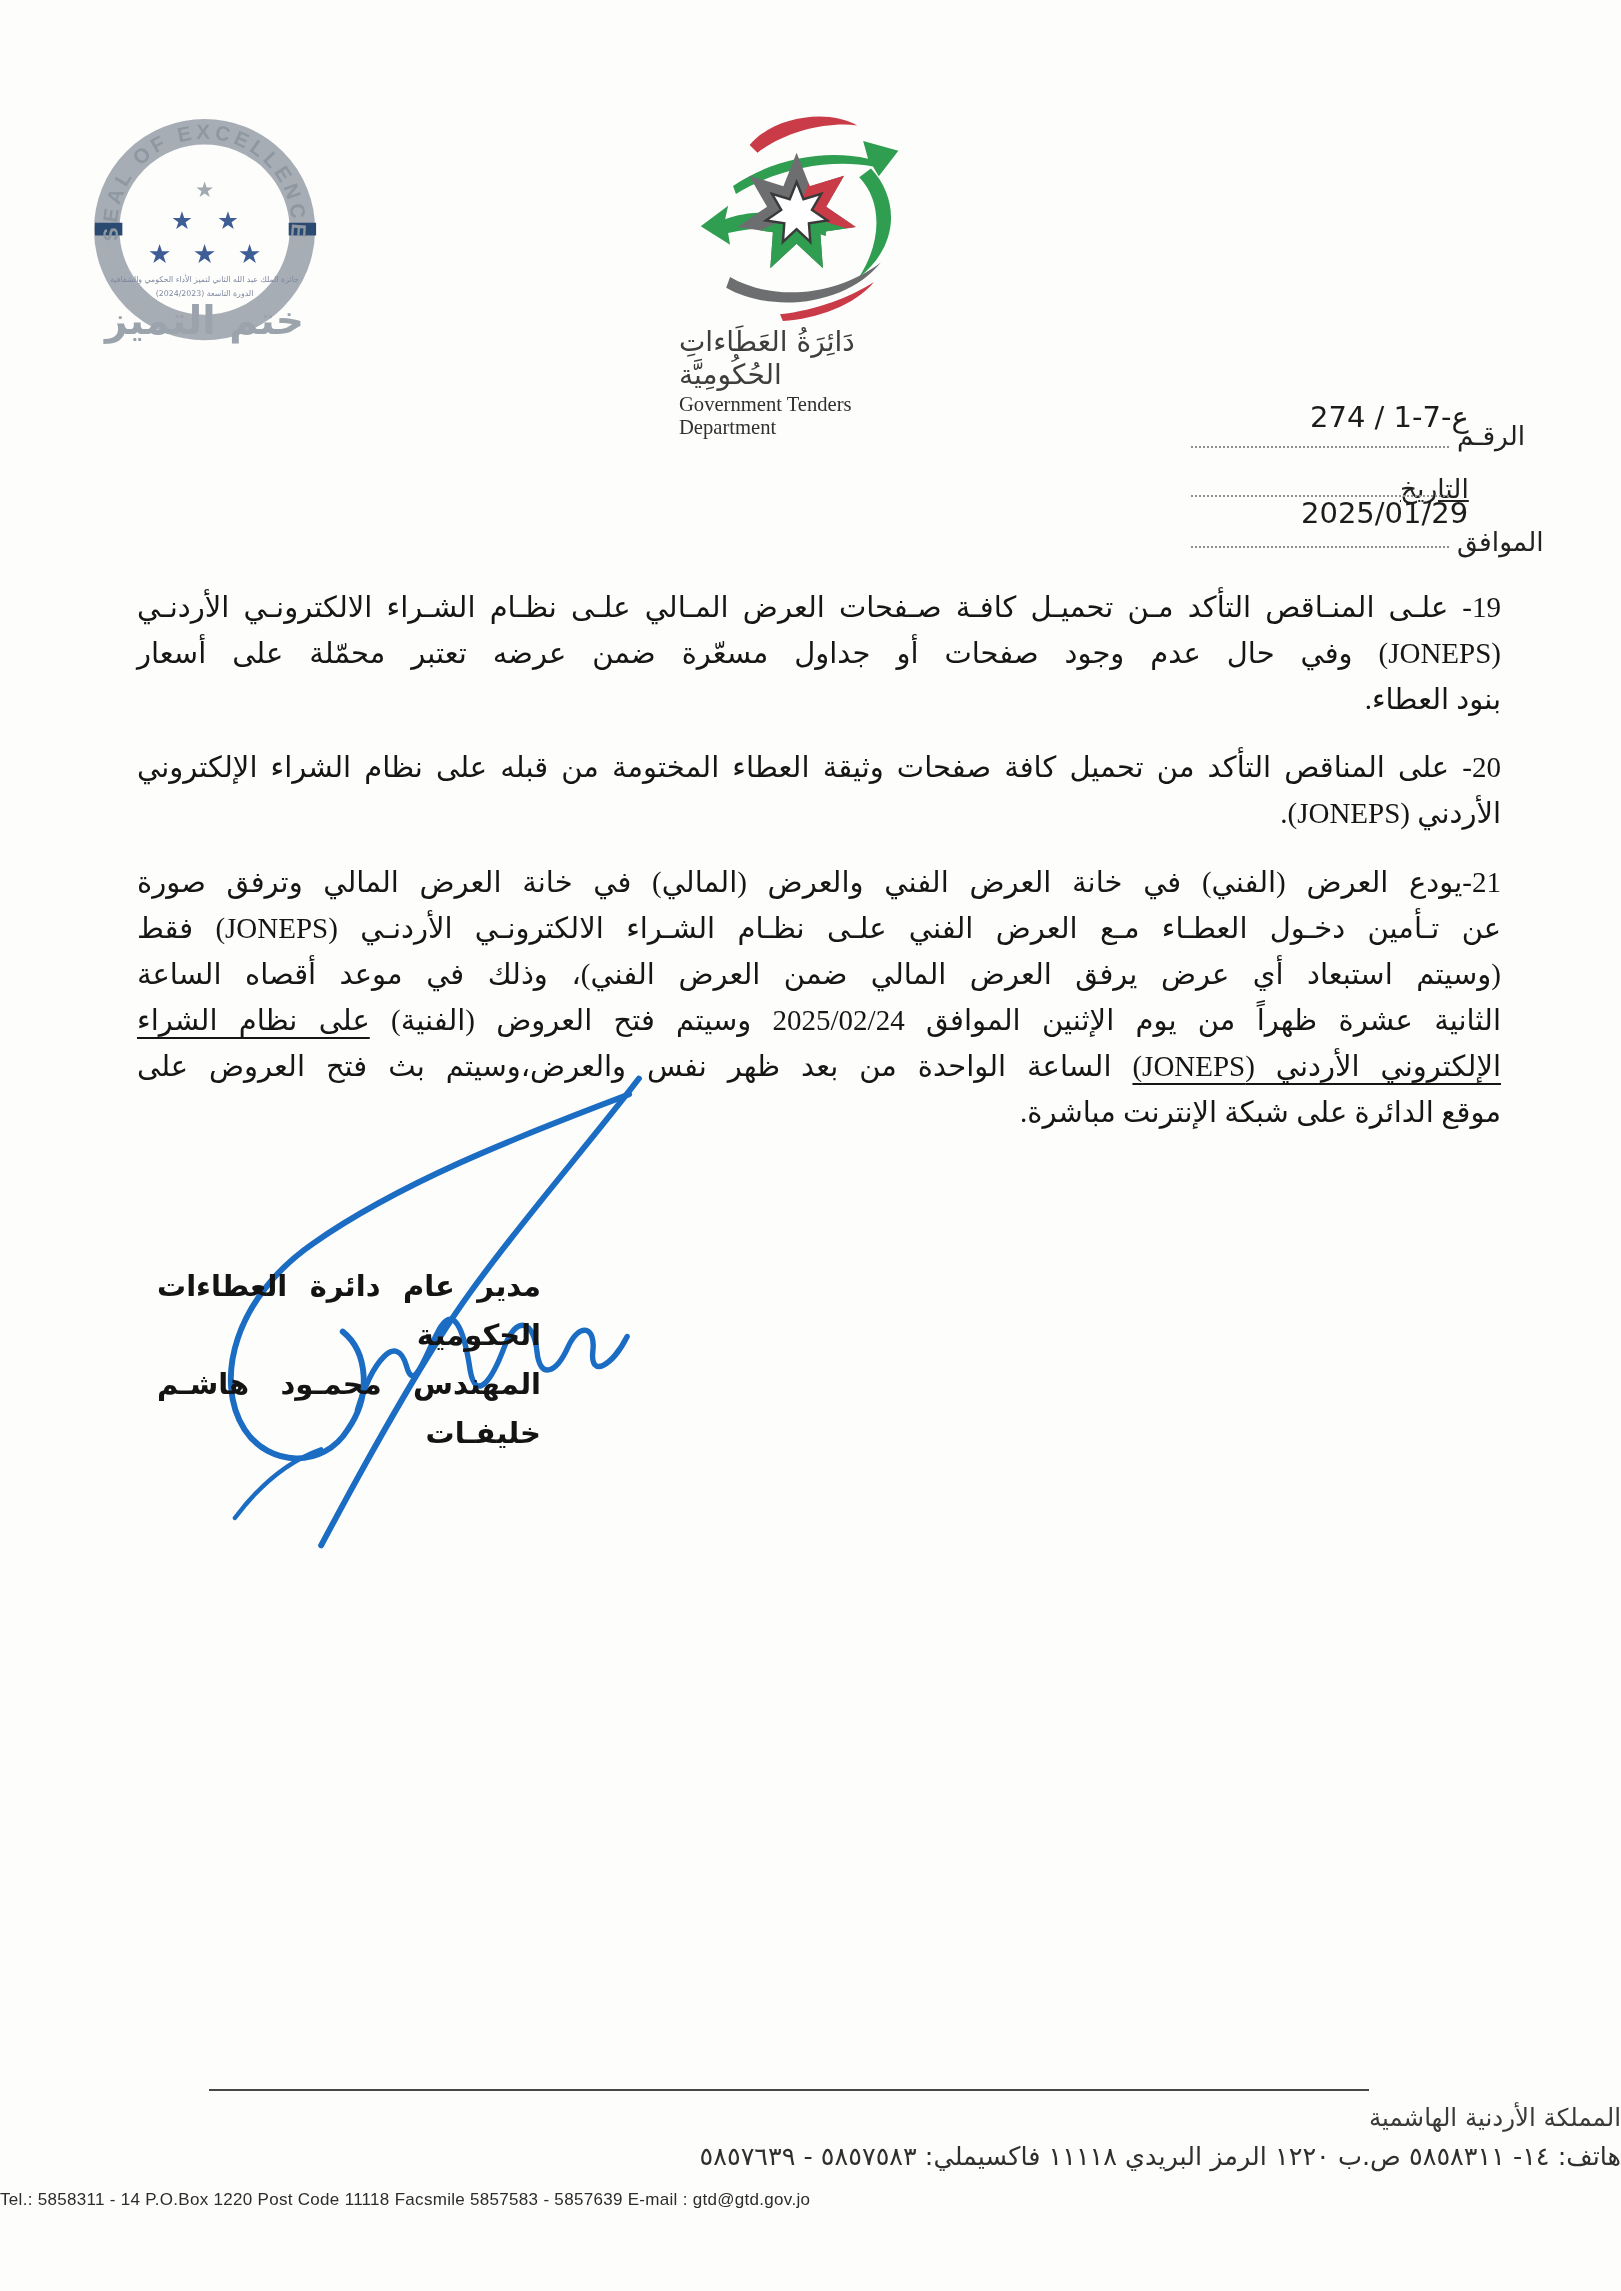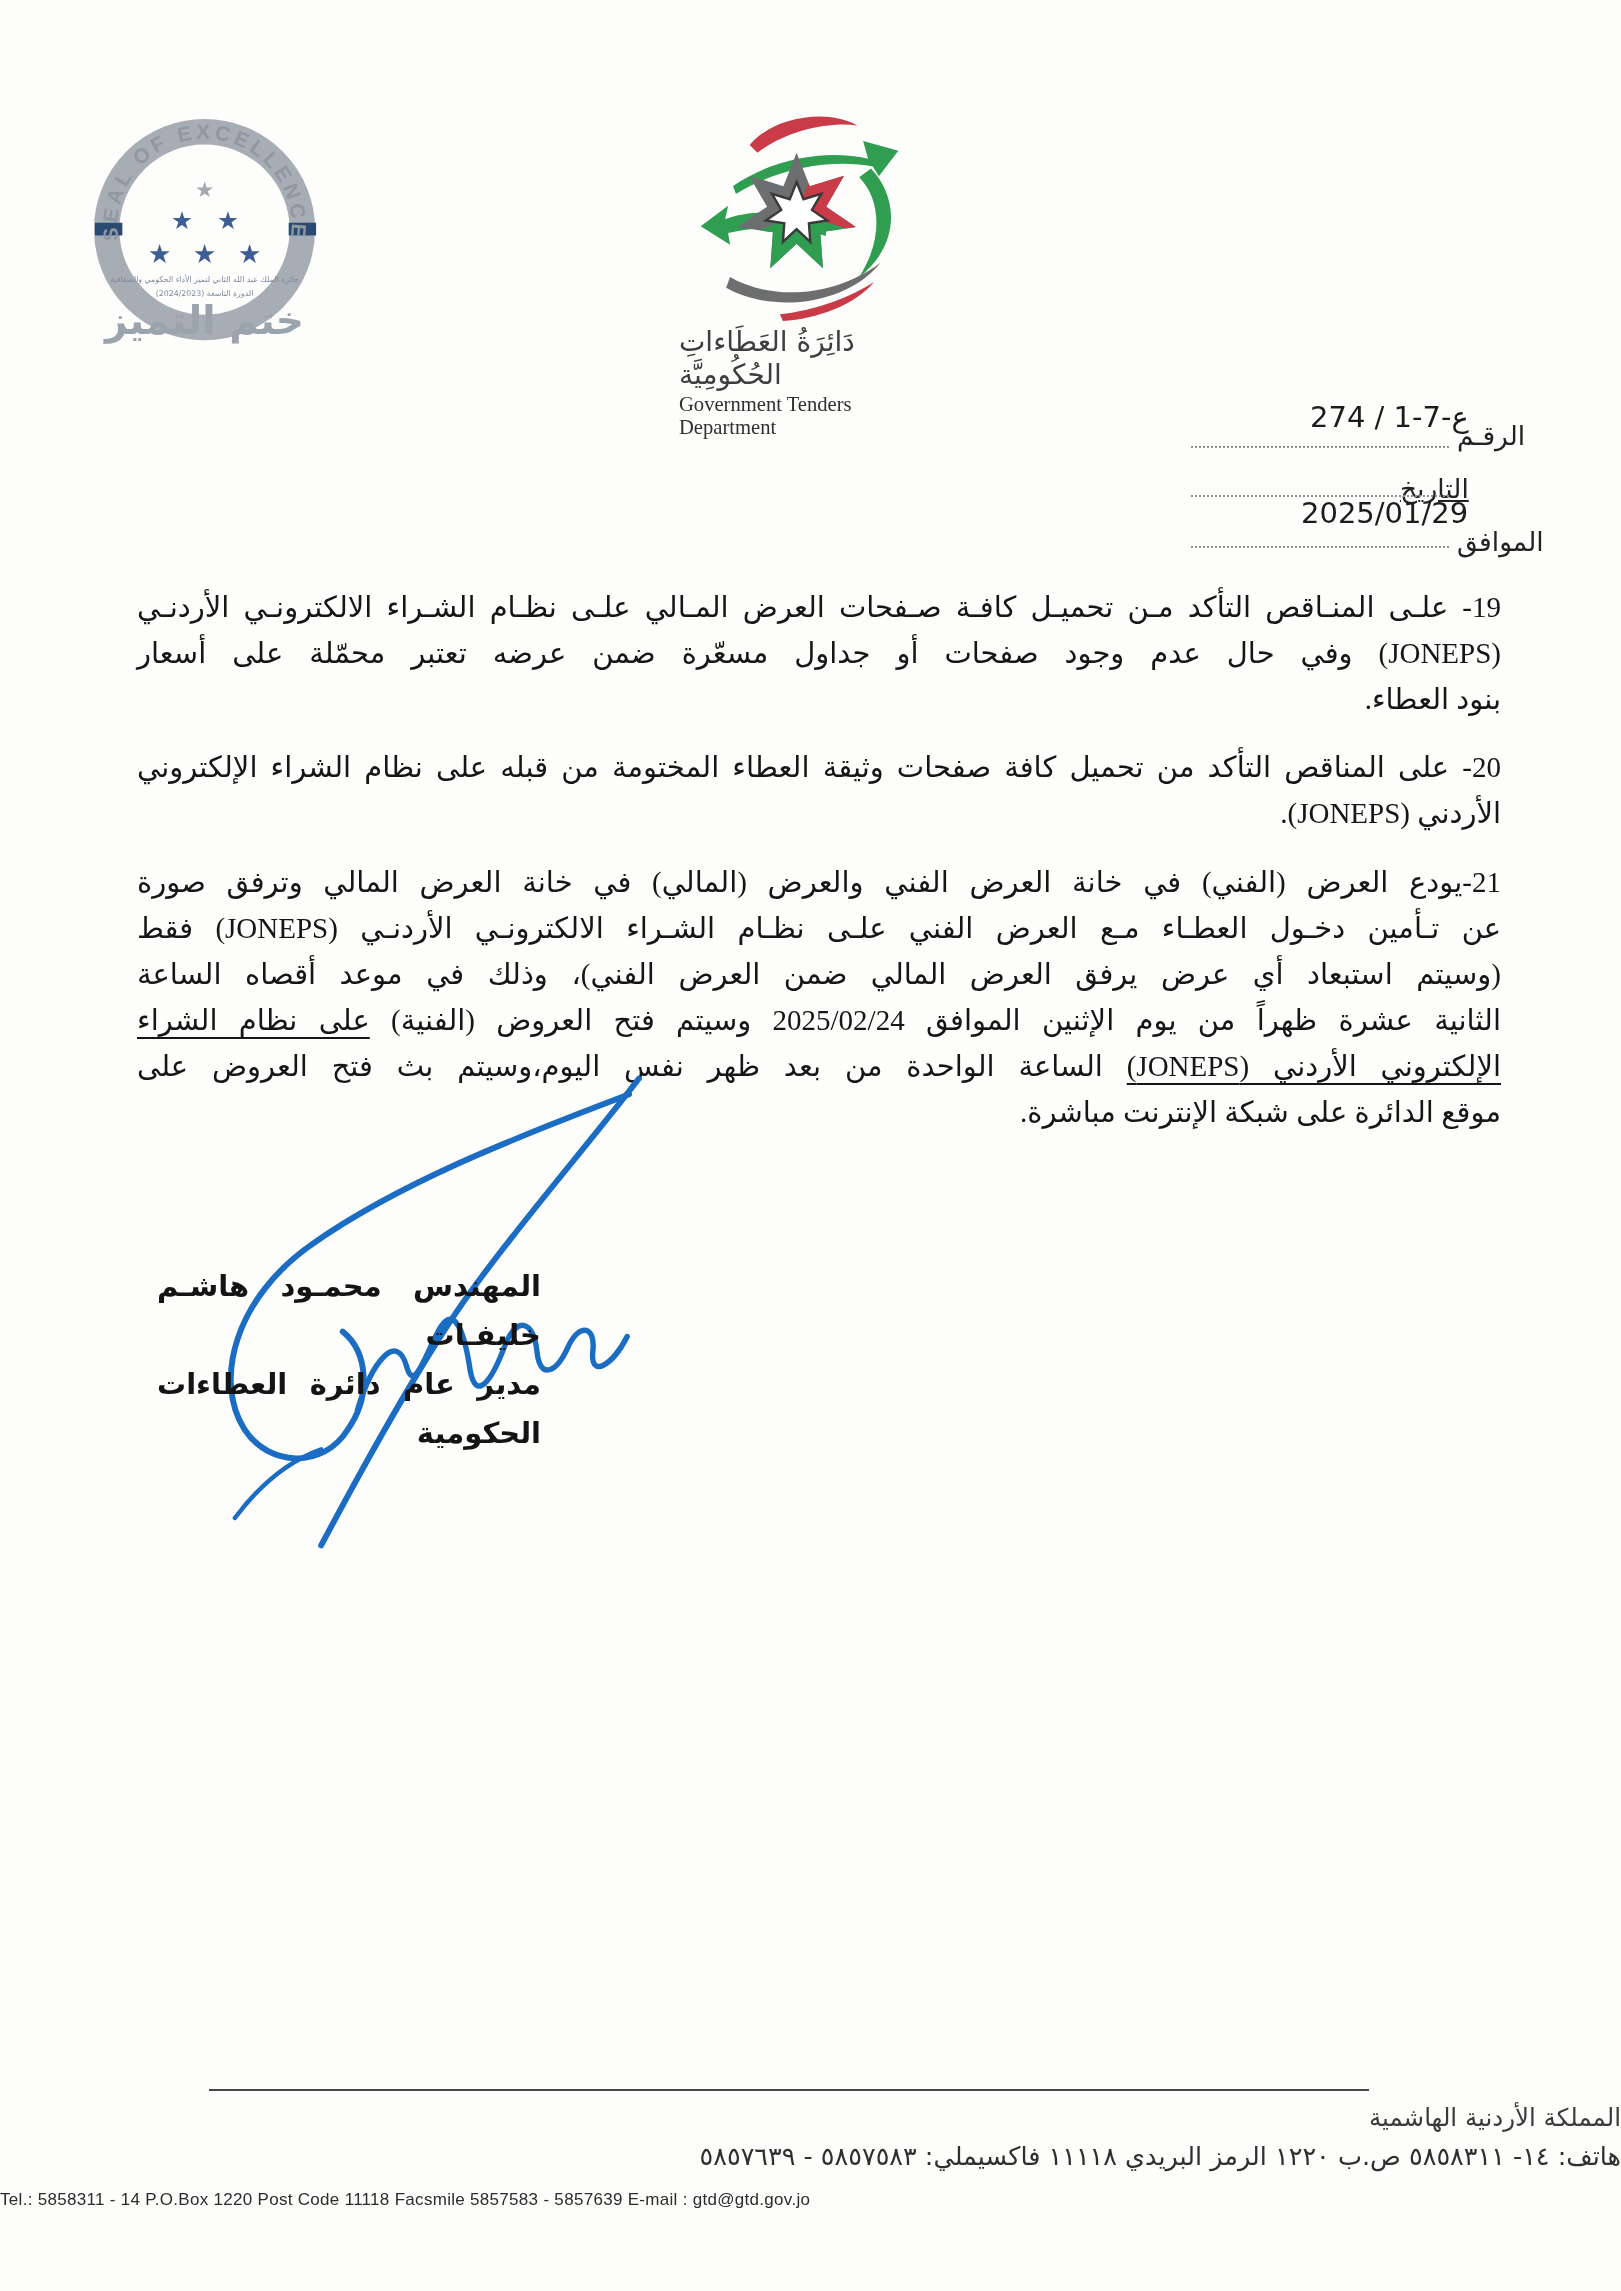--- a/index.html
+++ b/index.html
@@ -140,38 +140,38 @@
     <div class="para" style="margin-bottom:23.5px;">
       <div class="bline">20- على المناقص التأكد من تحميل كافة صفحات وثيقة العطاء المختومة من قبله على نظام الشراء الإلكتروني</div>
       <div class="bline last">الأردني (JONEPS).</div>
     </div>
 
     <div class="para" style="margin-bottom:0;">
       <div class="bline">21-يودع العرض (الفني) في خانة العرض الفني والعرض (المالي) في خانة العرض المالي وترفق صورة</div>
       <div class="bline">عن تـأمين دخـول العطـاء مـع العرض الفني علـى نظـام الشـراء الالكترونـي الأردنـي (JONEPS) فقط</div>
       <div class="bline">(وسيتم استبعاد أي عرض يرفق العرض المالي ضمن العرض الفني)، وذلك في موعد أقصاه الساعة</div>
       <div class="bline"><span>الثانية عشرة ظهراً من يوم الإثنين الموافق 2025/02/24 وسيتم فتح العروض (الفنية) </span><span class="u">على نظام الشراء</span></div>
-      <div class="bline"><span class="u">الإلكتروني الأردني (JONEPS)</span><span> الساعة الواحدة من بعد ظهر نفس اليوم،وسيتم بث فتح العروض على</span></div>
+      <div class="bline"><span class="u">الإلكتروني الأردني (JONEPS)</span><span> الساعة الواحدة من بعد ظهر نفس والعرض،وسيتم بث فتح العروض على</span></div>
       <div class="bline last">موقع الدائرة على شبكة الإنترنت مباشرة.</div>
     </div>
 
   </div>
 
   <svg class="sig-svg" viewBox="0 0 520 520">
     <g fill="none" stroke="#1b6cc3" stroke-linecap="round" stroke-linejoin="round">
       <path d="M472,22 C420,90 350,170 300,240 C260,295 200,400 148,498" stroke-width="6"></path>
       <path d="M462,38 C380,70 240,120 140,190 C60,245 38,330 70,380 C95,418 150,420 175,380 C200,345 195,300 170,280" stroke-width="6"></path>
       <path d="M185,360 C200,310 225,280 235,315 C243,345 255,300 270,275 C285,252 295,285 300,320 C306,352 322,330 335,295 C348,262 365,270 368,300 C371,330 388,322 400,295 C412,270 428,275 425,300 C422,328 445,315 460,285" stroke-width="5.5"></path>
       <path d="M60,470 C90,430 120,410 148,400" stroke-width="4.5"></path>
     </g>
   </svg>
 
   <div class="sig-text">
+    <div class="row">مدير عام دائرة العطاءات الحكومية</div>
     <div class="row">المهندس محمـود هاشـم خليفـات</div>
-    <div class="row">مدير عام دائرة العطاءات الحكومية</div>
   </div>
 
   <div class="footer-rule"></div>
   <div class="f-center f-kingdom">المملكة الأردنية الهاشمية</div>
   <div class="f-center f-ar">هاتف: ١٤- ٥٨٥٨٣١١ ص.ب ١٢٢٠ الرمز البريدي ١١١١٨ فاكسيملي: ٥٨٥٧٥٨٣ - ٥٨٥٧٦٣٩</div>
   <div class="f-center f-en">Tel.: 5858311 - 14  P.O.Box 1220 Post Code 11118 Facsmile 5857583 - 5857639  E-mail : gtd@gtd.gov.jo</div>
 
 </div>
 
 

